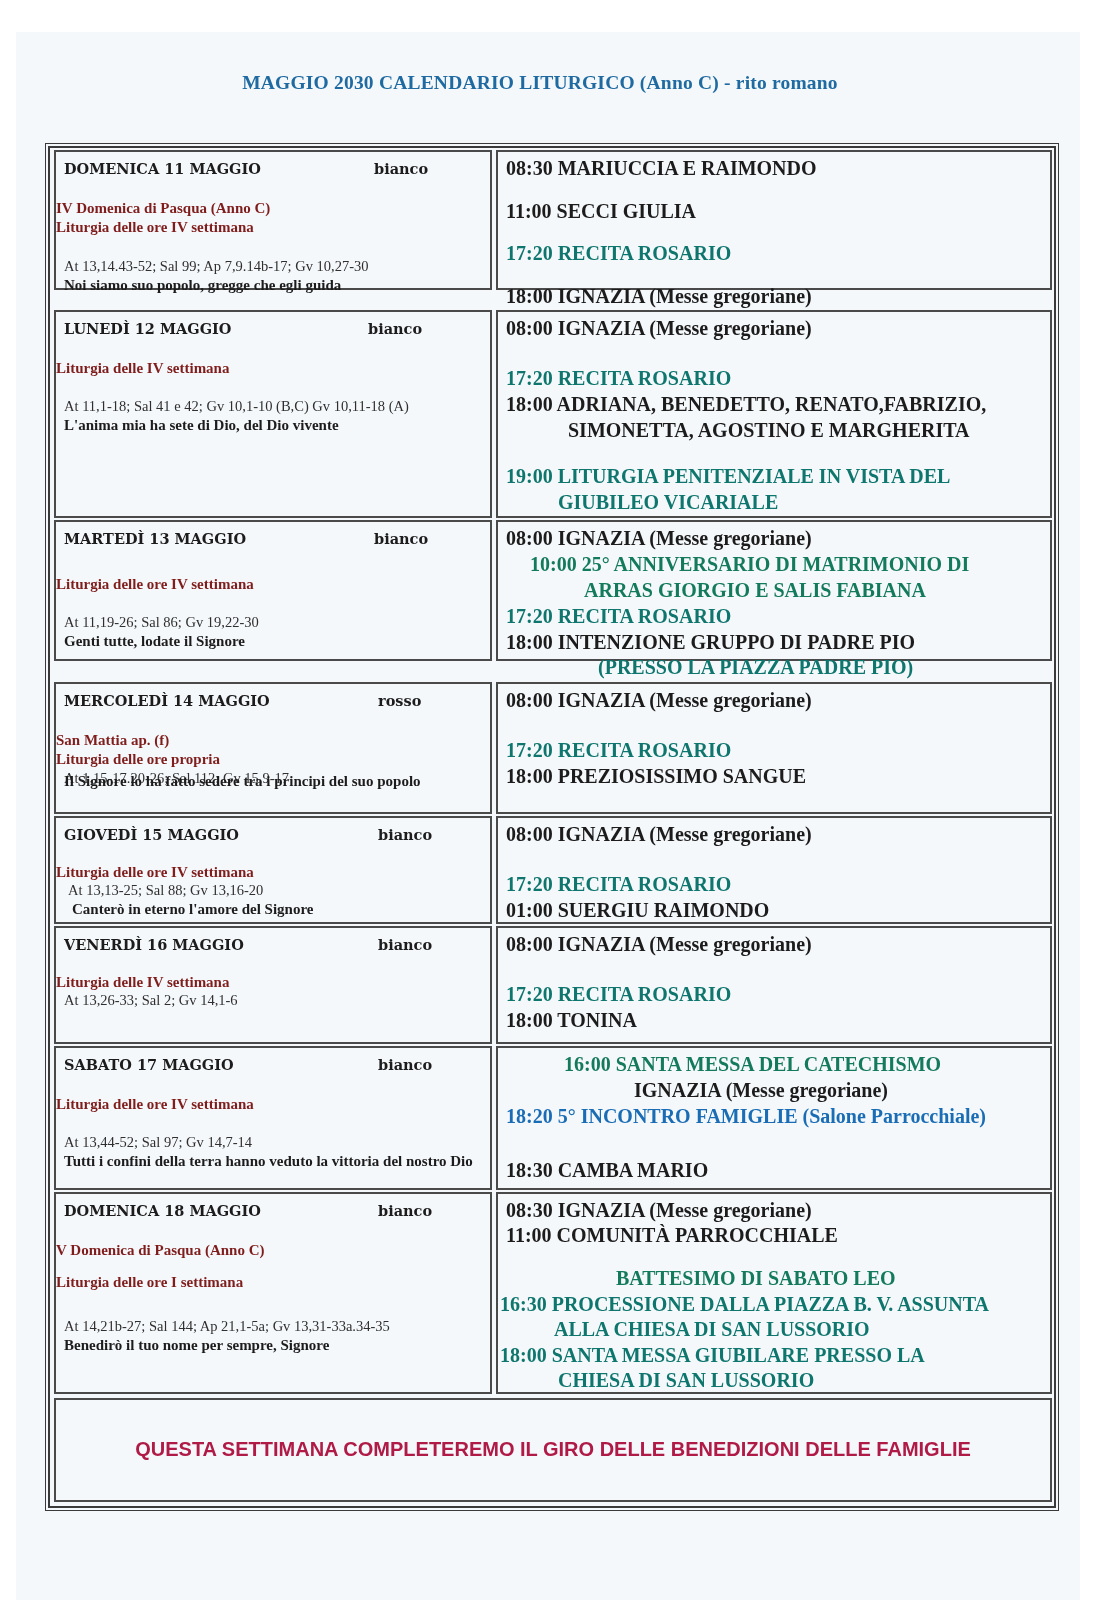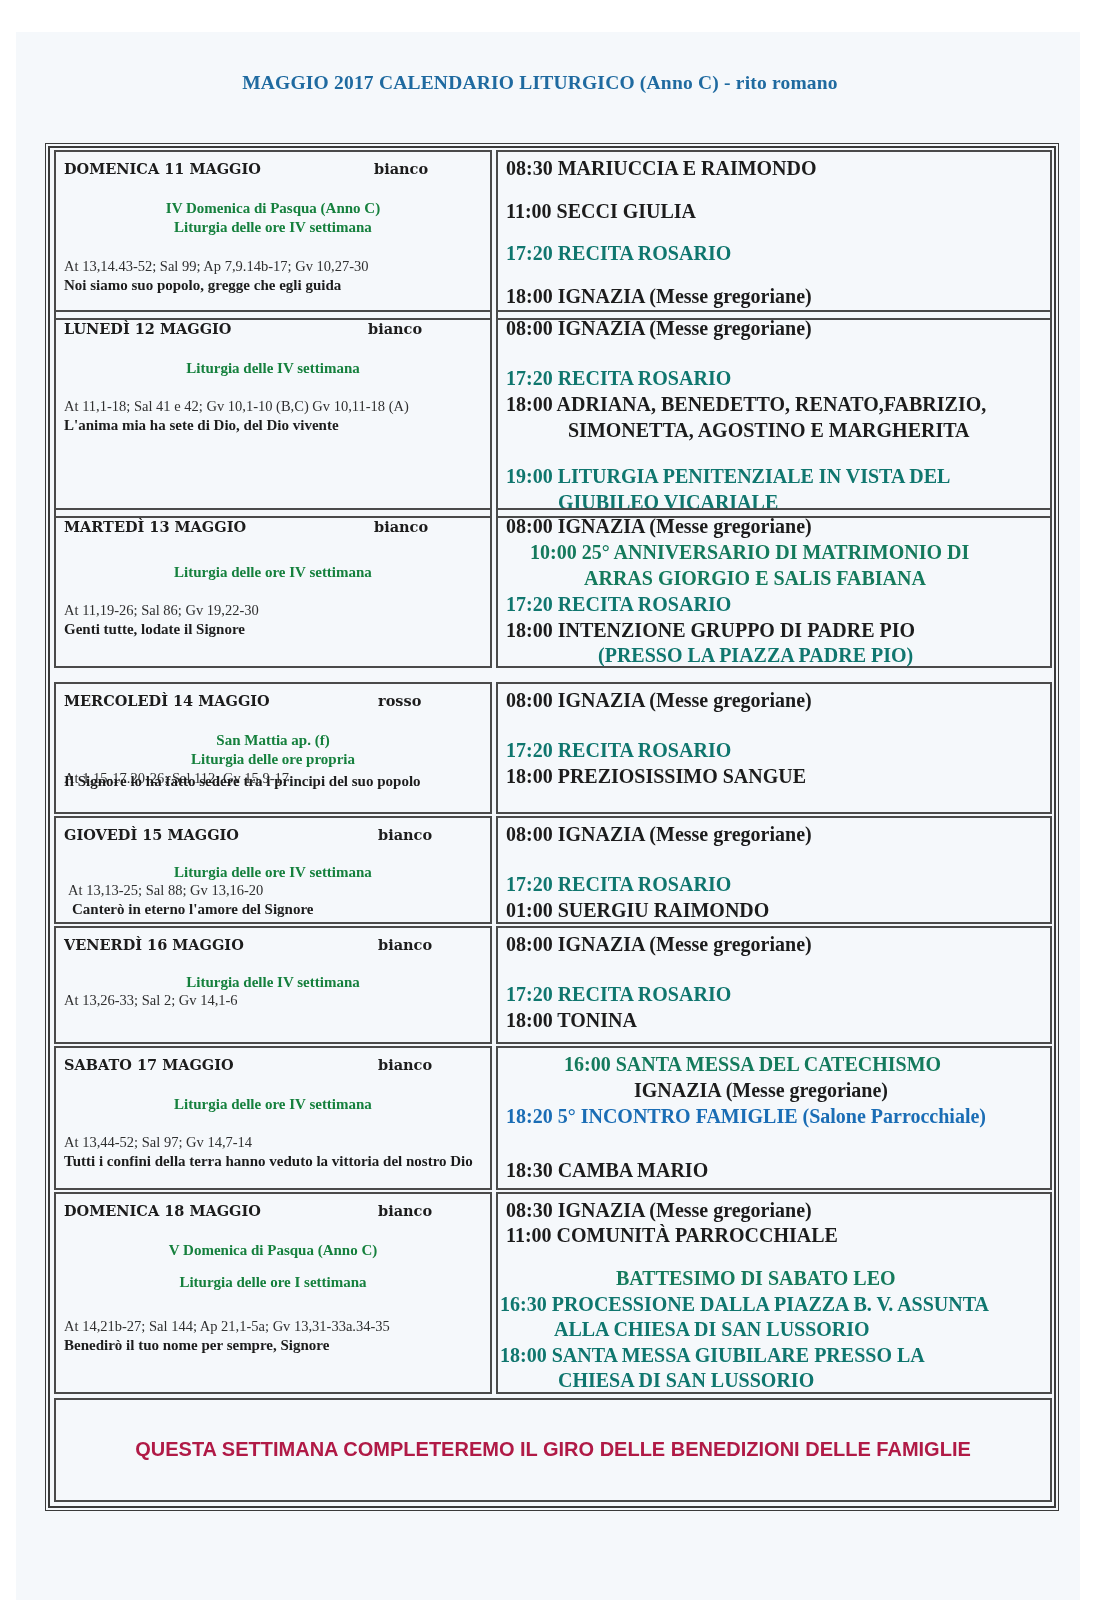--- a/index.html
+++ b/index.html
@@ -43,23 +43,23 @@
     position: absolute; left: 8px; top: 8px;
     font-family: "DejaVu Serif", serif; font-weight: bold; font-size: 14.5px;
     color: #1c1c1c;
   }
   .day-color {
     position: absolute; left: 318px; top: 8px;
     font-family: "DejaVu Serif", serif; font-weight: bold; font-size: 14.5px;
     color: #1c1c1c;
   }
   .center-line {
-    position: absolute; left: 0; width: 434px; text-align: center;
+    position: absolute; left: 0; width: 434px; text-align: left;
     font-family: "Liberation Serif", serif; font-weight: bold; font-size: 15px;
-    color: #15803d;
+    color: #7f1d1d;
   }
   .readings {
     position: absolute; left: 8px;
     font-family: "Liberation Serif", serif; font-size: 14.5px; color: #2f2f2f;
     white-space: nowrap;
   }
   .antiphon {
     position: absolute; left: 8px; width: 420px;
     font-family: "Liberation Serif", serif; font-weight: bold; font-size: 15px;
     color: #1c1c1c; line-height: 19px;
@@ -80,25 +80,25 @@
   .notice-text {
     position: absolute; left: 0; top: 38px; width: 100%; text-align: center;
     font-family: "Liberation Sans", "DejaVu Sans", sans-serif; font-weight: bold;
     font-size: 20px; color: #b01a46; letter-spacing: 0px;
   }
 </style>
 </head>
 <body>
 
 <div class="sheet"></div>
-<div class="title">MAGGIO 2017 CALENDARIO LITURGICO (Anno C) - rito romano</div>
+<div class="title">MAGGIO 2030 CALENDARIO LITURGICO (Anno C) - rito romano</div>
 
 <div class="table">
 
-  <div class="row" style="top:2px;height:170px;">
+  <div class="row" style="top:2px;height:140px;">
     <div class="cell-left">
       <div class="day-name">DOMENICA 11 MAGGIO</div>
       <div class="day-color">bianco</div>
       <div class="center-line" style="top:48px">IV Domenica di Pasqua (Anno C)</div>
       <div class="center-line" style="top:67px">Liturgia delle ore IV settimana</div>
       <div class="readings" style="top:106px">At 13,14.43-52; Sal 99; Ap 7,9.14b-17; Gv 10,27-30</div>
       <div class="antiphon" style="top:124px">Noi siamo suo popolo, gregge che egli guida</div>
     </div>
     <div class="cell-right">
       <div class="ev black" style="top:4px">08:30 MARIUCCIA E RAIMONDO</div>
@@ -119,21 +119,21 @@
     <div class="cell-right">
       <div class="ev black" style="top:4px">08:00 IGNAZIA (Messe gregoriane)</div>
       <div class="ev red" style="top:54px">17:20 RECITA ROSARIO</div>
       <div class="ev black" style="top:80px">18:00 ADRIANA, BENEDETTO, RENATO,FABRIZIO,</div>
       <div class="ev black" style="top:106px;left:70px">SIMONETTA, AGOSTINO E MARGHERITA</div>
       <div class="ev red" style="top:152px">19:00 LITURGIA PENITENZIALE IN VISTA DEL</div>
       <div class="ev red" style="top:178px;left:60px">GIUBILEO VICARIALE</div>
     </div>
   </div>
 
-  <div class="row" style="top:360px;height:160px;">
+  <div class="row" style="top:372px;height:141px;">
     <div class="cell-left">
       <div class="day-name">MARTEDÌ 13 MAGGIO</div>
       <div class="day-color">bianco</div>
       <div class="center-line" style="top:54px">Liturgia delle ore IV settimana</div>
       <div class="readings" style="top:92px">At 11,19-26; Sal 86; Gv 19,22-30</div>
       <div class="antiphon" style="top:110px">Genti tutte, lodate il Signore</div>
     </div>
     <div class="cell-right">
       <div class="ev black" style="top:4px">08:00 IGNAZIA (Messe gregoriane)</div>
       <div class="ev green" style="top:30px;left:32px">10:00 25° ANNIVERSARIO DI MATRIMONIO DI</div>

